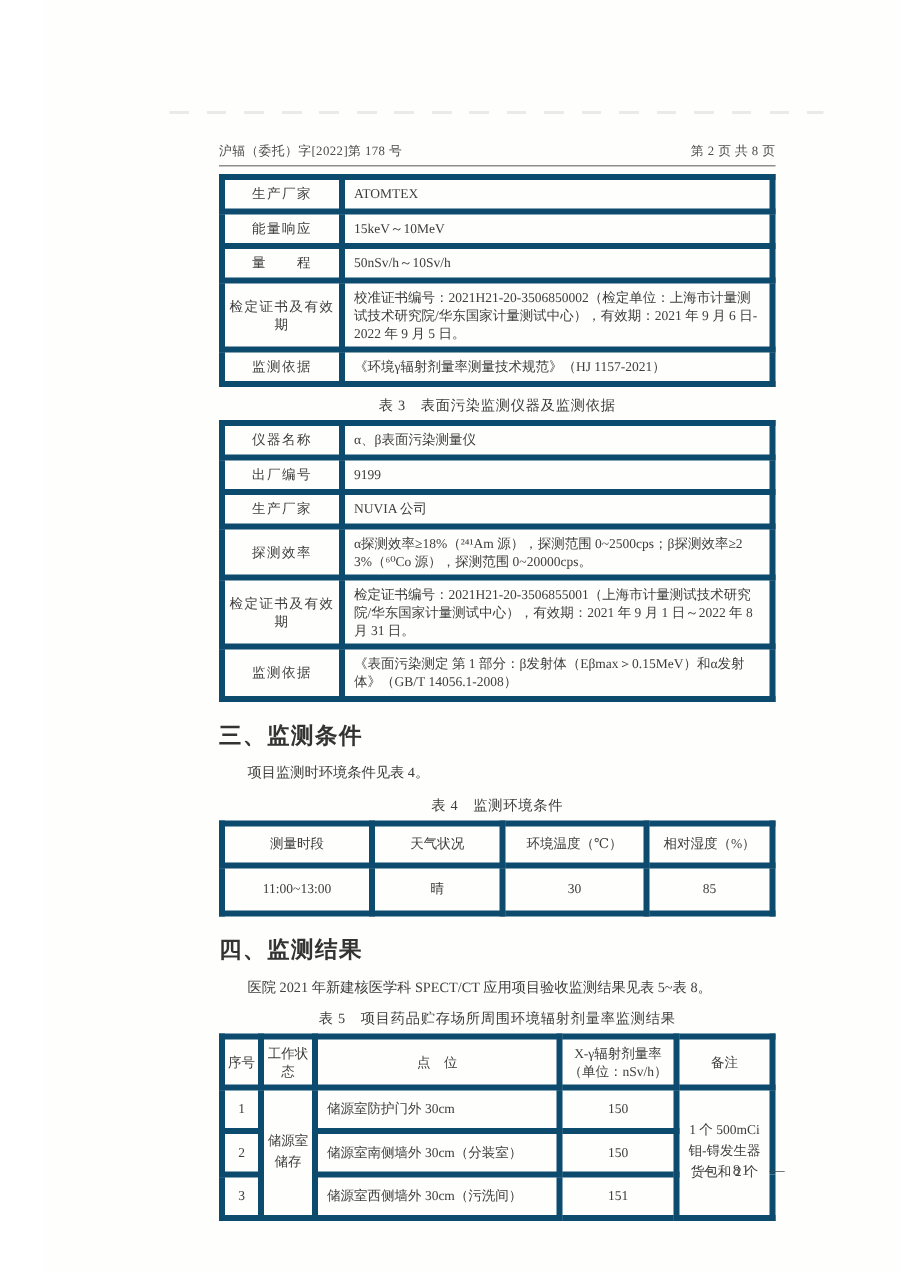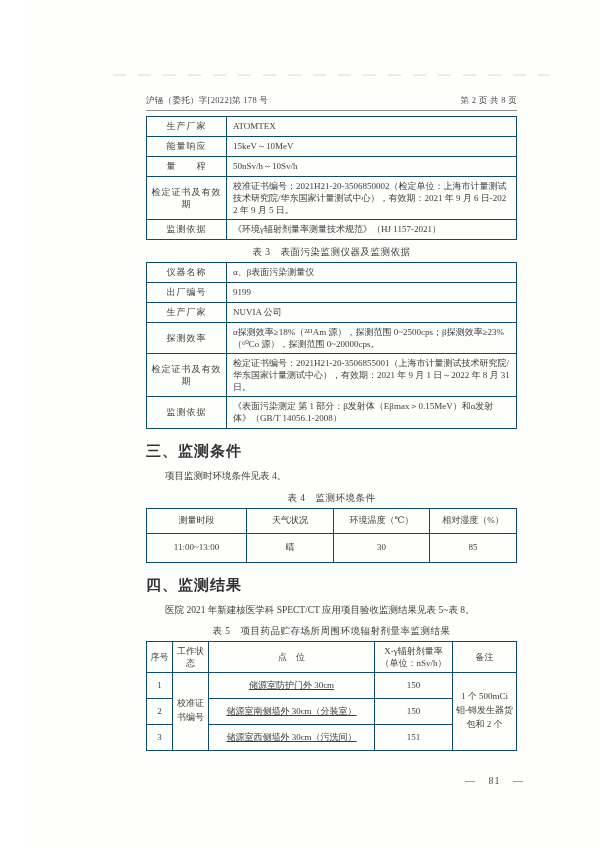--- a/index.html
+++ b/index.html
@@ -16,39 +16,39 @@
   .content { position:absolute; top:95px; left:117px; width:371px; }
 
   .doc-header {
     display:flex; justify-content:space-between; align-items:flex-end;
     font-size:8.5px; color:#4a4a4a; padding-bottom:3px;
     border-bottom:1px solid #8d8d8d; letter-spacing:0.3px;
   }
 
   table { border-collapse:collapse; width:100%; table-layout:fixed; }
   td, th {
-    border:1px solid #0c4a6e; font-size:9px; line-height:1.35;
+    border:4px solid #0c4a6e; font-size:9px; line-height:1.35;
     padding:3px 6px; font-weight:normal; color:#3d3d3d;
     vertical-align:middle; word-break:break-all;
   }
   .spec-table { margin-top:5px; }
   .lbl { width:72px; text-align:center; padding:3px 3px; letter-spacing:1px; }
   .val { text-align:left; }
   .row-single td { height:13px; }
 
   .tbl-title { text-align:center; font-weight:normal; font-size:9.5px; margin:6px 0 3px; letter-spacing:0.5px; }
   .section-h { font-weight:bold; font-size:15px; margin:13px 0 0; letter-spacing:1px; color:#333; }
   .para { font-size:9.5px; text-indent:2em; margin:9px 0 0; }
 
   .env-table th, .env-table td { text-align:center; }
   .env-table th { height:18px; }
   .env-table td { height:22px; }
 
   .res-table th, .res-table td { text-align:center; padding:3px 2px; }
-  .res-table td.loc { text-align:center; padding:3px 6px;text-decoration:underline; }
+  .res-table td.loc { text-align:left; padding:3px 6px; }
   .res-table th { height:24px; }
   .res-table td { height:19px; }
   .pre-line { white-space:pre-line; }
   .merged-cell { line-height:1.55; }
 
   .page-number {
     position:absolute; top:775px; left:436px; font-size:10px; color:#4a4a4a;
     word-spacing:9px; letter-spacing:1px;
   }
 </style>
@@ -171,21 +171,21 @@
           <tr>
         <th>序号</th>
         <th>工作状态</th>
         <th>点　位</th>
         <th class="pre-line">X-γ辐射剂量率
 （单位：nSv/h）</th>
         <th>备注</th>
       </tr>
       <tr>
         <td>1</td>
-        <td rowspan="3" class="merged-cell">校准证书编号</td>
+        <td rowspan="3" class="merged-cell">储源室储存</td>
         <td class="loc">储源室防护门外 30cm</td>
         <td>150</td>
         <td rowspan="3" class="merged-cell">1 个 500mCi 钼-锝发生器货包和 2 个</td>
       </tr>
       <tr>
         <td>2</td>
         <td class="loc">储源室南侧墙外 30cm（分装室）</td>
         <td>150</td>
       </tr>
       <tr>

